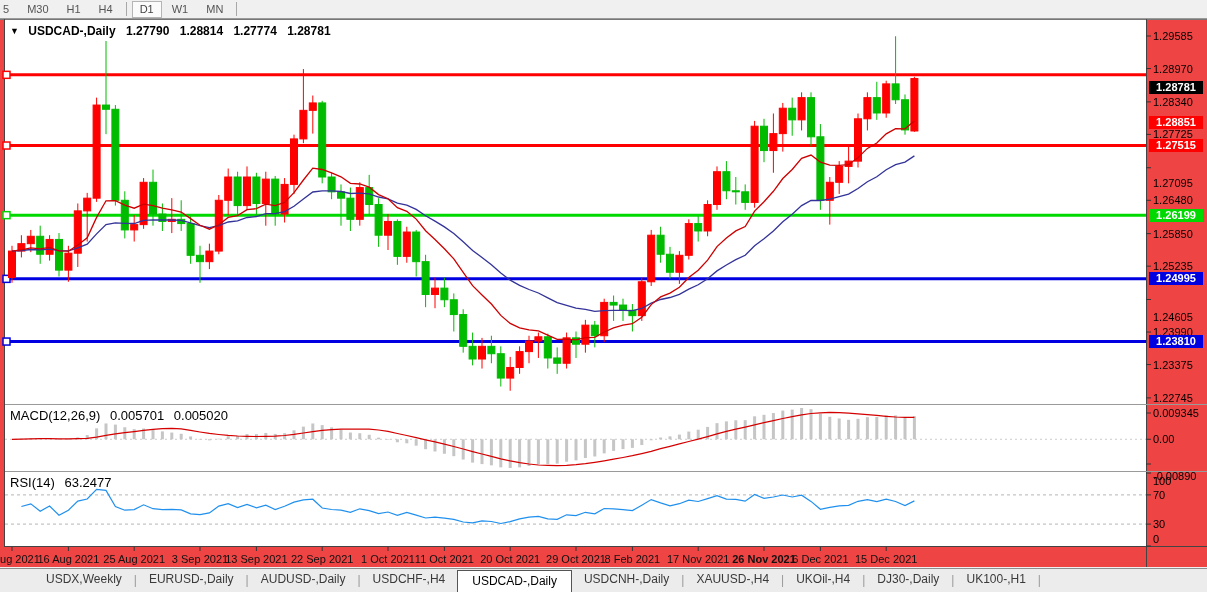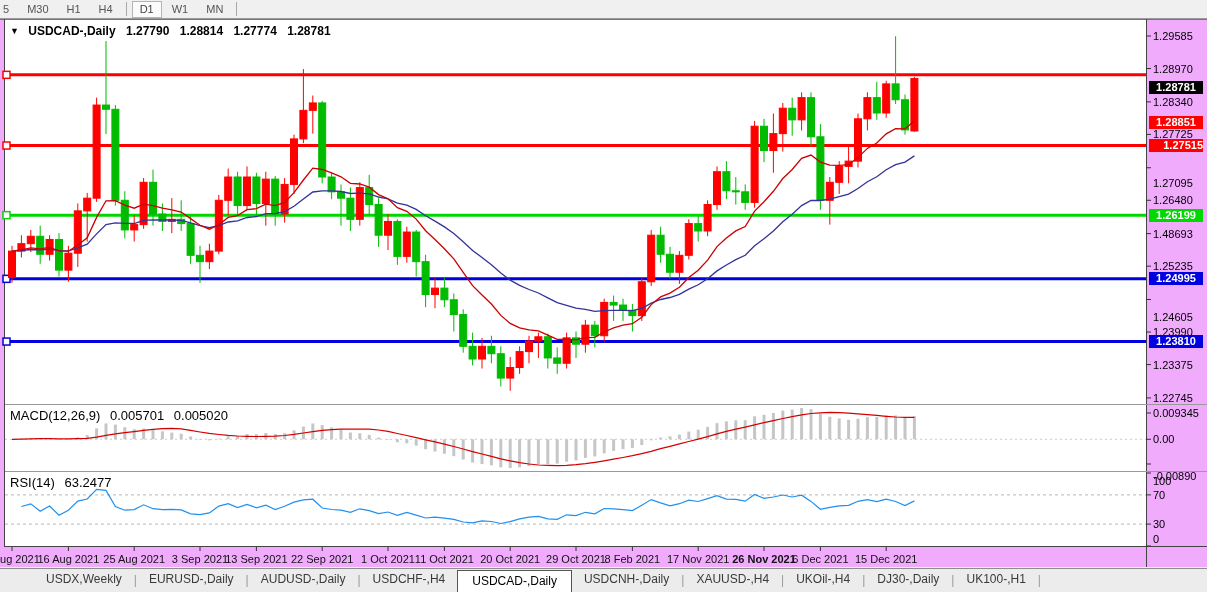--- a/index.html
+++ b/index.html
@@ -6,21 +6,21 @@
   body{width:1207px;height:592px;overflow:hidden;background:#f0f0f0;
        font-family:"Liberation Sans",sans-serif;position:relative;-webkit-font-smoothing:antialiased;}
   
   #toolbar{position:absolute;left:0;top:0;width:1207px;height:18px;background:#f0f0f0;
            border-bottom:1px solid #9a9a9a;display:flex;align-items:center;}
   .tfbtn{font-size:11px;color:#555;padding:1px 7px;margin:0 1px;cursor:default;border:1px solid transparent;line-height:13px;}
   .tfbtn.first{padding-left:2px;margin-left:0;}
   .tfbtn.active{background:#fbfbfb;border:1px solid #b5b5b5;color:#444;}
   .tfsep{width:1px;height:14px;background:#a8a8a8;margin:0 4px;}
   
-  #chart-region{position:absolute;left:0;top:19px;width:1207px;height:548px;background:#f0abfc;}
+  #chart-region{position:absolute;left:0;top:19px;width:1207px;height:548px;background:#ef4444;}
   #chart-svg{position:absolute;left:0;top:0;}
   #chart-title{position:absolute;left:10px;top:5px;font-size:12px;font-weight:bold;color:#000;white-space:nowrap;z-index:5;}
   #chart-title .num{margin-left:7px;font-weight:bold;}
   #chart-title .sym{margin-left:6px;}
   .dd-icon{font-size:9px;position:relative;top:-1px;color:#000;}
   .pane-label{position:absolute;left:10px;font-size:13px;color:#000;white-space:nowrap;z-index:5;}
   .pane-label .num{margin-left:6px;}
   .axlabel{position:absolute;left:1153px;width:52px;height:12px;line-height:12px;font-size:11px;color:#000;z-index:2;}
   .datelabel{position:absolute;font-size:11px;color:#111;transform:translateX(-50%);white-space:nowrap;z-index:2;}
   .badge{position:absolute;left:1149px;width:54px;height:13px;line-height:13px;font-size:11px;font-weight:bold;
@@ -421,21 +421,21 @@
     <span class="num">63.2477</span>
   </div>
 
   <div id="labels-layer">
       <div class="axlabel" style="top: 11px;">1.29585</div>
       <div class="axlabel" style="top: 43.5396px;">1.28970</div>
       <div class="axlabel" style="top: 76.8729px;">1.28340</div>
       <div class="axlabel" style="top: 109.413px;">1.27725</div>
       <div class="axlabel" style="top: 158px;">1.27095</div>
       <div class="axlabel" style="top: 175.286px;">1.26480</div>
-      <div class="axlabel" style="top: 208.619px;">1.48693</div>
+      <div class="axlabel" style="top: 208.619px;">1.25850</div>
       <div class="axlabel" style="top: 241.158px;">1.25235</div>
       <div class="axlabel" style="top: 292px;">1.24605</div>
       <div class="axlabel" style="top: 307.031px;">1.23990</div>
       <div class="axlabel" style="top: 339.571px;">1.23375</div>
       <div class="axlabel" style="top: 372.904px;">1.22745</div>
       <div class="axlabel" style="top: 388px;">0.009345</div>
       <div class="axlabel" style="top: 414.268px;">0.00</div>
       <div class="axlabel" style="top: 451px;">-0.00890</div>
       <div class="axlabel" style="top: 456px;">100</div>
       <div class="axlabel" style="top: 469.9px;">70</div>
@@ -451,21 +451,21 @@
       <div class="datelabel" style="left: 444.4px; top: 534px;">11 Oct 2021</div>
       <div class="datelabel" style="left: 510.2px; top: 534px;">20 Oct 2021</div>
       <div class="datelabel" style="left: 576px; top: 534px;">29 Oct 2021</div>
       <div class="datelabel" style="left: 632.4px; top: 534px;">8 Feb 2021</div>
       <div class="datelabel" style="left: 698.2px; top: 534px;">17 Nov 2021</div>
       <div class="datelabel" style="left: 764px; top: 534px; font-weight: bold;">26 Nov 2021</div>
       <div class="datelabel" style="left: 820.4px; top: 534px;">6 Dec 2021</div>
       <div class="datelabel" style="left: 886.2px; top: 534px;">15 Dec 2021</div>
       <div class="badge" style="background: rgb(0, 0, 0); top: 61.8359px; --bg: #000000;">1.28781</div>
       <div class="badge" style="background: rgb(255, 0, 0); top: 49.3359px; --bg: #ff0000; color: rgb(255, 255, 255); margin-top: 48px;">1.28851</div>
-      <div class="badge" style="background: rgb(255, 0, 0); top: 120.024px; --bg: #ff0000; color: rgb(255, 255, 255); text-align: right;">1.27515</div>
+      <div class="badge" style="background: rgb(255, 0, 0); top: 120.024px; --bg: #ff0000; color: rgb(255, 255, 255);">1.27515</div>
       <div class="badge" style="background: rgb(0, 217, 0); top: 189.653px; --bg: #00d900; color: rgb(255, 255, 255);">1.26199</div>
       <div class="badge" style="background: rgb(0, 0, 224); top: 253.357px; --bg: #0000e0; color: rgb(255, 255, 255);">1.24995</div>
       <div class="badge" style="background: rgb(0, 0, 224); top: 316.055px; --bg: #0000e0; color: rgb(255, 255, 255);">1.23810</div>
     </div>
 </div>
 
 <div id="tabbar">
     <div class="tab">USDX,Weekly</div>
     <span class="tabsep">|</span>
     <div class="tab">EURUSD-,Daily</div>

